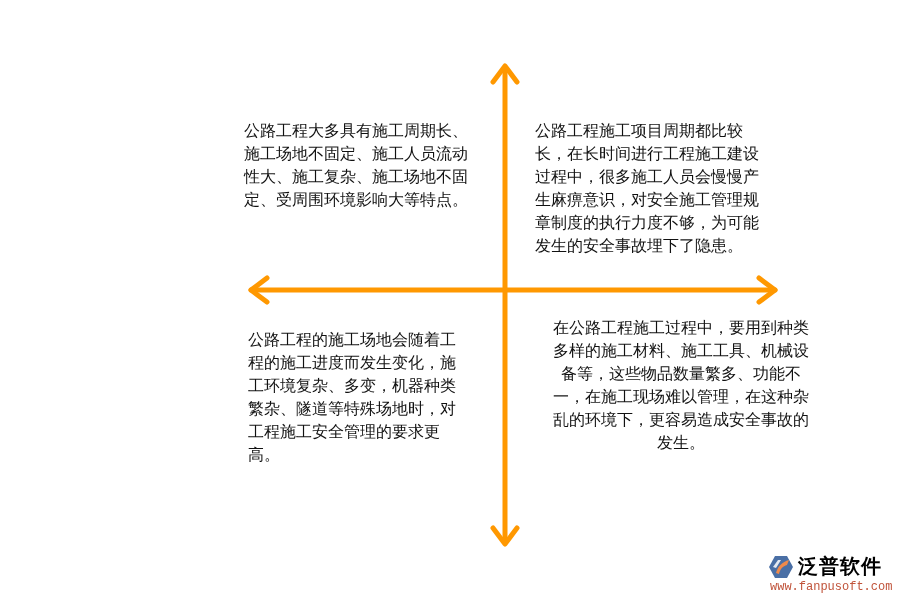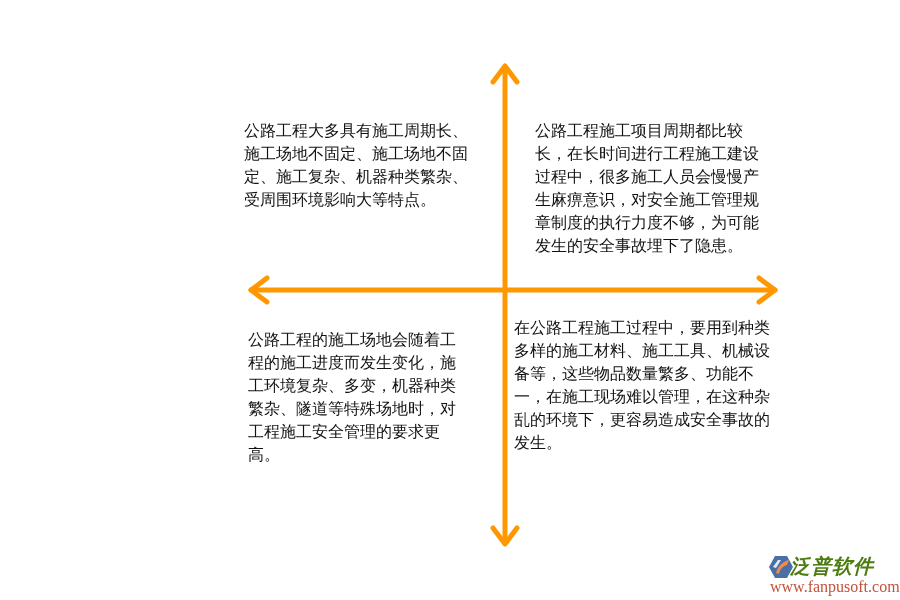--- a/index.html
+++ b/index.html
@@ -26,54 +26,53 @@
       position: absolute;
       font-size: 16px;
       line-height: 23px;
       letter-spacing: 0px;
       word-break: break-all;
       white-space: normal;
     }
     #q-tl { left: 244px; top: 119px; width: 228px; }
     #q-tr { left: 535px; top: 119px; width: 228px; font-family: Liberation Serif, serif; }
     #q-bl { left: 248px; top: 328px; width: 222px; }
-    #q-br { left: 514px; top: 316px; width: 270px; }
+    #q-br { left: 546px; top: 316px; width: 270px; text-align: center; }
 
     .logo {
       position: absolute;
       left: 768px;
       top: 553px;
       width: 128px;
       height: 42px;
     }
     .logo-mark {
       position: absolute;
       left: 0;
       top: 2px;
       width: 26px;
       height: 24px;
     }
     .logo-name {
       position: absolute;
-      left: 22px;
+      left: 30px;
       top: 0px;
       font-size: 20px;
       line-height: 26px;
-      color: #4d7c0f;
+      color: #000000;
       letter-spacing: 1px;
       white-space: nowrap;
       font-weight: bold;
-      font-style: italic;
     }
     .logo-url {
       position: absolute;
       left: 2px;
       top: 28px;
-      font-family: Liberation Serif, serif;
-      font-size: 16px;
+      font-family: Liberation Mono, monospace;
+      font-size: 12px;
       line-height: 12px;
       color: #c0533a;
       white-space: nowrap;
     }
   </style>
 </head>
 <body>
 
 <svg class="axes" viewBox="0 0 900 600" xmlns="http://www.w3.org/2000/svg">
   <g stroke="#FF9800" stroke-width="5" stroke-linecap="round" stroke-linejoin="round" fill="none">
@@ -81,21 +80,21 @@
     <polyline points="493,82 505,66 517,82"></polyline>
     <polyline points="493,528 505,544 517,528"></polyline>
   </g>
   <g stroke="#FF9800" stroke-width="5" stroke-linecap="round" stroke-linejoin="round" fill="none">
     <line x1="251" y1="290" x2="775" y2="290"></line>
     <polyline points="267,278 251,290 267,302"></polyline>
     <polyline points="759,278 775,290 759,302"></polyline>
   </g>
 </svg>
 
-<div id="q-tl" class="quad-text">公路工程大多具有施工周期长、施工场地不固定、施工场地不固定、施工复杂、机器种类繁杂、受周围环境影响大等特点。</div>
+<div id="q-tl" class="quad-text">公路工程大多具有施工周期长、施工场地不固定、施工人员流动性大、施工复杂、施工场地不固定、受周围环境影响大等特点。</div>
 <div id="q-tr" class="quad-text">公路工程施工项目周期都比较长，在长时间进行工程施工建设过程中，很多施工人员会慢慢产生麻痹意识，对安全施工管理规章制度的执行力度不够，为可能发生的安全事故埋下了隐患。</div>
 <div id="q-bl" class="quad-text">公路工程的施工场地会随着工程的施工进度而发生变化，施工环境复杂、多变，机器种类繁杂、隧道等特殊场地时，对工程施工安全管理的要求更高。</div>
 <div id="q-br" class="quad-text">在公路工程施工过程中，要用到种类多样的施工材料、施工工具、机械设备等，这些物品数量繁多、功能不一，在施工现场难以管理，在这种杂乱的环境下，更容易造成安全事故的发生。</div>
 
 <div class="logo">
   <svg class="logo-mark" viewBox="0 0 26 24" xmlns="http://www.w3.org/2000/svg">
     <polygon points="7,1 19,1 25,12 19,23 7,23 1,12" fill="#4a6fa5"></polygon>
     <path d="M8,18 C10,11 14,7 21,5 L19,10 C15,11 12,14 11,19 Z" fill="#f08a4b"></path>
     <path d="M5,12 L10,5 L13,5 L8,13 Z" fill="#ffffff" opacity="0.85"></path>
   </svg>

